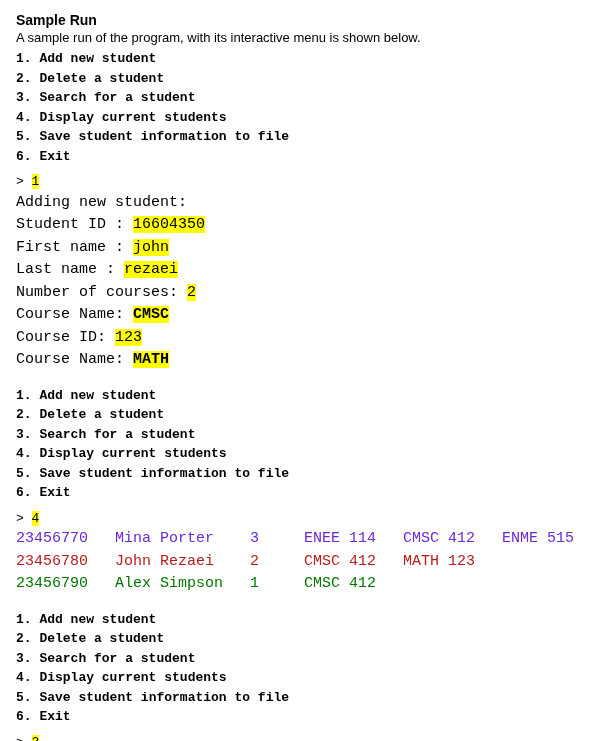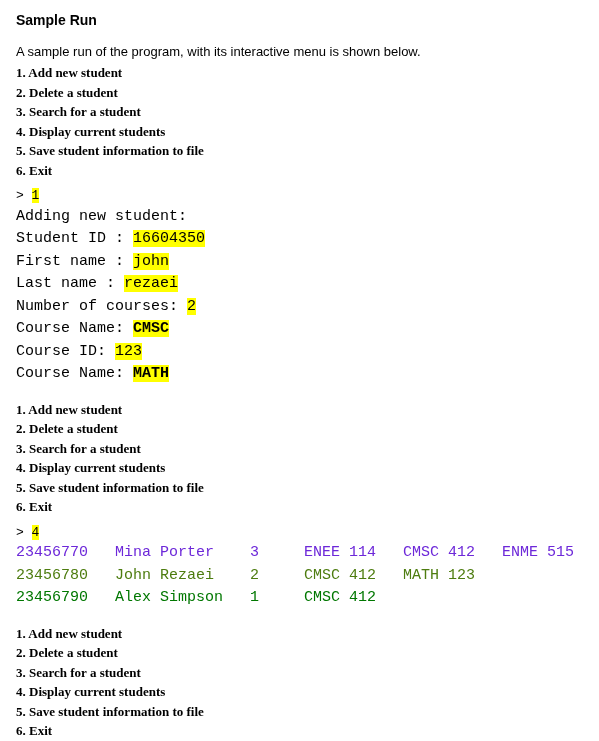--- a/index.html
+++ b/index.html
@@ -8,31 +8,31 @@
       font-size: 14px;
       background: #fff;
       color: #000;
       padding: 12px 16px;
       width: 599px;
       min-height: 741px;
     }
     .section-title {
       font-weight: bold;
       font-size: 14px;
-      margin-bottom: 16px;
+      margin-bottom: 2px;
     }
     .section-desc {
       font-size: 13px;
       margin-bottom: 4px;
     }
     .menu-block {
       margin-bottom: 6px;
     }
     .menu-item {
-      font-family: Liberation Serif, serif;
+      font-family: Liberation Mono, monospace;
       font-size: 13px;
       font-weight: bold;
       line-height: 1.5;
     }
     .code-block {
       font-family: 'Courier New', monospace;
       font-size: 15px;
       line-height: 1.5;
       margin-bottom: 6px;
     }
@@ -84,21 +84,21 @@
   <div class="menu-item">3.  Search for a student</div>
   <div class="menu-item">4.  Display current students</div>
   <div class="menu-item">5.  Save student <span>information</span> to file</div>
   <div class="menu-item">6.  Exit</div>
 </div>
 
 <div class="prompt-line">&gt; <span class="highlight-yellow">4</span></div>
 
 <div class="code-block">
   <div><span style="color:#6d28d9;">23456770&nbsp;&nbsp; Mina Porter&nbsp;&nbsp;&nbsp; 3&nbsp;&nbsp;&nbsp;&nbsp; ENEE 114&nbsp;&nbsp; CMSC 412&nbsp;&nbsp; ENME 515</span></div>
-  <div><span style="color:#4d7c0f;">23456780&nbsp;&nbsp; John Rezaei&nbsp;&nbsp;&nbsp; 2&nbsp;&nbsp;&nbsp;&nbsp; CMSC 412&nbsp;&nbsp; MATH 123</span></div>
+  <div><span style="color:#b91c1c;">23456780&nbsp;&nbsp; John Rezaei&nbsp;&nbsp;&nbsp; 2&nbsp;&nbsp;&nbsp;&nbsp; CMSC 412&nbsp;&nbsp; MATH 123</span></div>
   <div><span style="color:#007700;">23456790&nbsp;&nbsp; Alex Simpson&nbsp;&nbsp; 1&nbsp;&nbsp;&nbsp;&nbsp; CMSC 412</span></div>
 </div>
 
 <div class="spacer"></div>
 
 <div class="menu-block">
   <div class="menu-item">1.  Add new student</div>
   <div class="menu-item">2.  Delete a student</div>
   <div class="menu-item">3.  Search for a student</div>
   <div class="menu-item">4.  Display current students</div>

